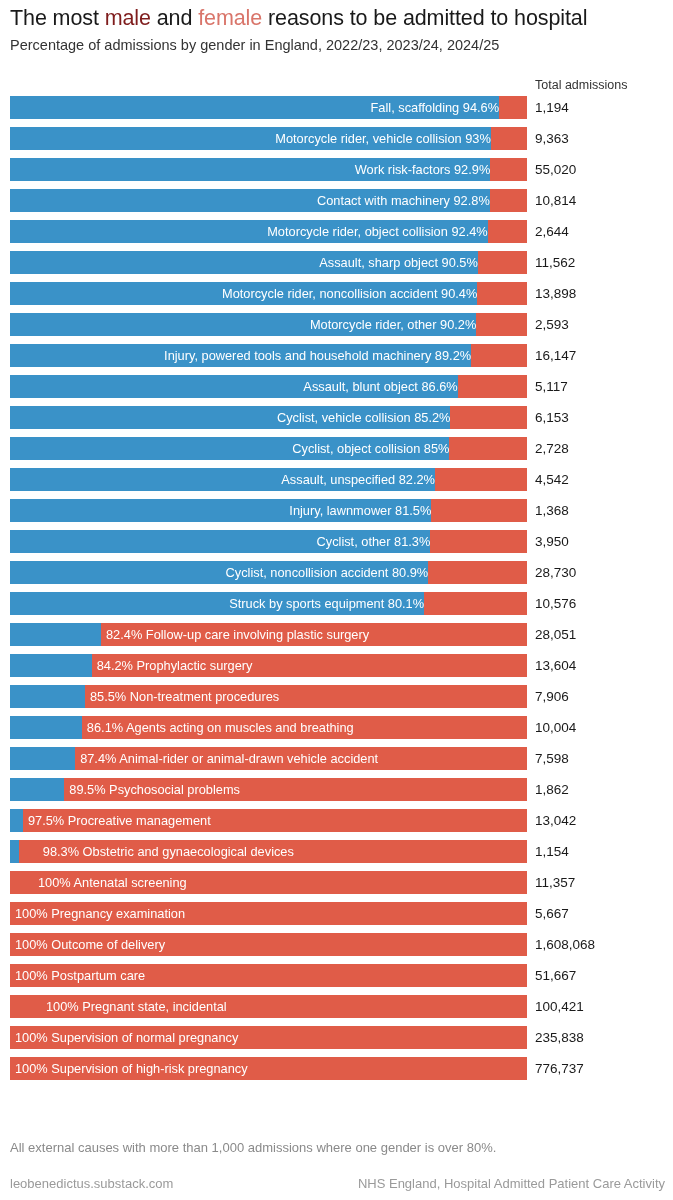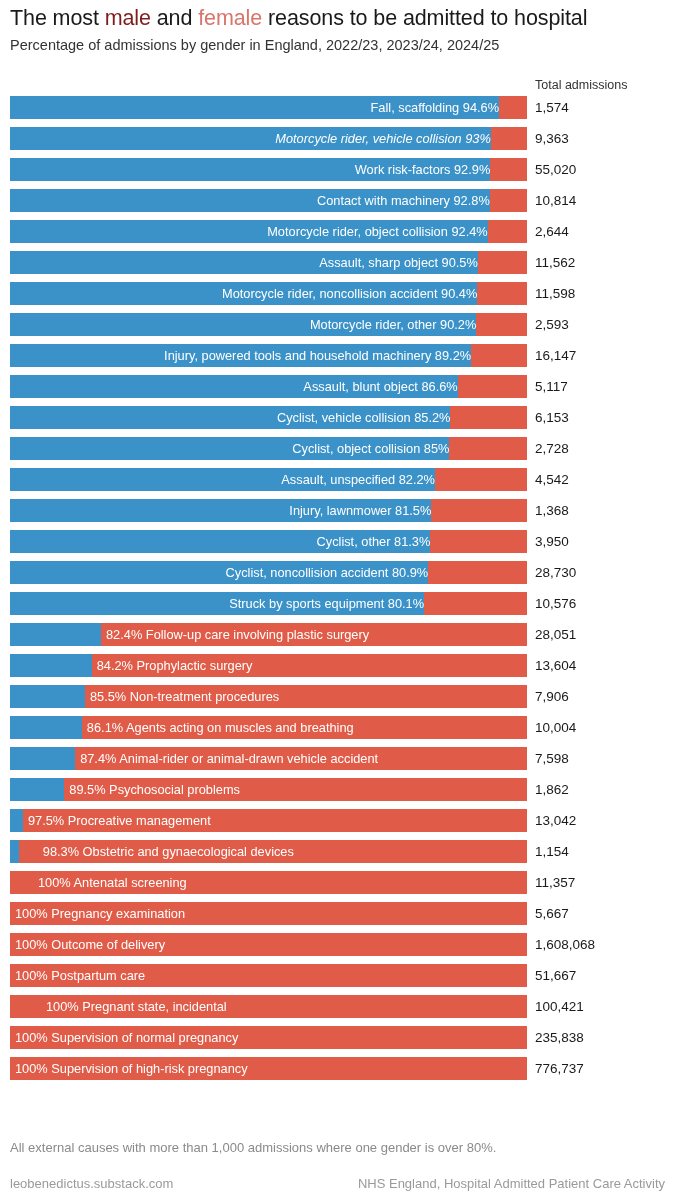--- a/index.html
+++ b/index.html
@@ -157,26 +157,26 @@
   <div class="subtitle">Percentage of admissions by gender in England, 2022/23, 2023/24, 2024/25</div>
 
   <div class="col-header">Total admissions</div>
 
   <div class="chart" id="chart">
       <div class="row">
         <div class="bar">
           <div class="bar-male" style="width: 489.082px;"></div>
           <div class="bar-label male-side" style="width: 489.082px;">Fall, scaffolding 94.6%</div>
         </div>
-        <div class="total">1,574</div>
+        <div class="total">1,194</div>
       </div>
       <div class="row">
         <div class="bar">
           <div class="bar-male" style="width: 480.81px;"></div>
-          <div class="bar-label male-side" style="width: 480.81px; font-style: italic;">Motorcycle rider, vehicle collision 93%</div>
+          <div class="bar-label male-side" style="width: 480.81px;">Motorcycle rider, vehicle collision 93%</div>
         </div>
         <div class="total">9,363</div>
       </div>
       <div class="row">
         <div class="bar">
           <div class="bar-male" style="width: 480.293px;"></div>
           <div class="bar-label male-side" style="width: 480.293px;">Work risk-factors 92.9%</div>
         </div>
         <div class="total">55,020</div>
       </div>
@@ -199,21 +199,21 @@
           <div class="bar-male" style="width: 467.885px;"></div>
           <div class="bar-label male-side" style="width: 467.885px;">Assault, sharp object 90.5%</div>
         </div>
         <div class="total">11,562</div>
       </div>
       <div class="row">
         <div class="bar">
           <div class="bar-male" style="width: 467.368px;"></div>
           <div class="bar-label male-side" style="width: 467.368px;">Motorcycle rider, noncollision accident 90.4%</div>
         </div>
-        <div class="total">11,598</div>
+        <div class="total">13,898</div>
       </div>
       <div class="row">
         <div class="bar">
           <div class="bar-male" style="width: 466.334px;"></div>
           <div class="bar-label male-side" style="width: 466.334px;">Motorcycle rider, other 90.2%</div>
         </div>
         <div class="total">2,593</div>
       </div>
       <div class="row">
         <div class="bar">

